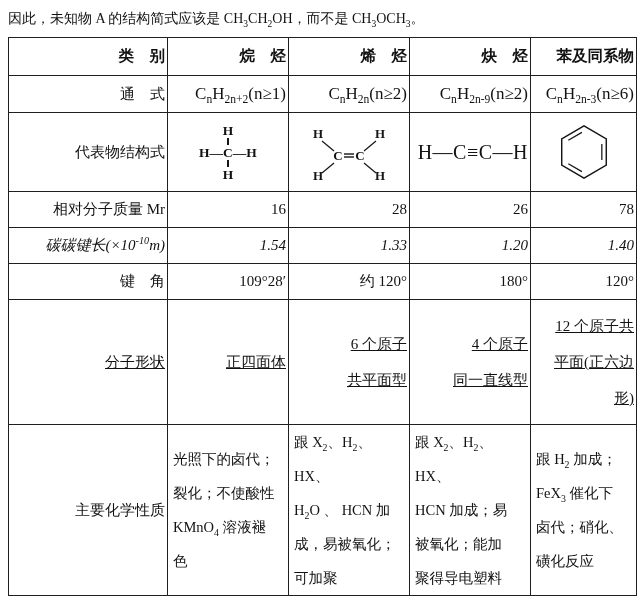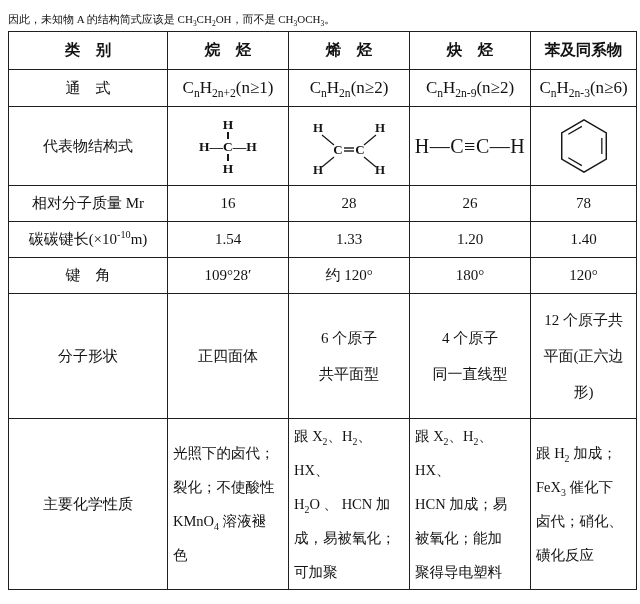--- a/index.html
+++ b/index.html
@@ -2,48 +2,48 @@
 <html><head>
 <meta charset="utf-8">
 <style>
   html,body{margin:0;padding:0;background:#ffffff;}
   body{
     width:640px;height:604px;overflow:hidden;
     font-family:"Liberation Serif","DejaVu Serif",serif;
     color:#121212;
   }
   .page{padding:6px 7px 0 8px;}
-  .intro{font-size:11px;line-height:22px;margin:2px 0 1px;}
+  .intro{font-size:14px;line-height:22px;margin:2px 0 7px;}
   .sec{
     font-size:16px;line-height:22px;margin:0 0 9px;
     font-weight:700;
     font-family:"Liberation Sans","DejaVu Sans",sans-serif;
   }
   table.cmp{
     border-collapse:collapse;table-layout:fixed;
     width:628px;
   }
   table.cmp col.c0{width:159px;}
   table.cmp col.c1,table.cmp col.c2,table.cmp col.c3{width:121px;}
   table.cmp col.c4{width:106px;}
   .cmp th,.cmp td{
     border:1.6px solid #1f1f1f;
-    text-align:center;vertical-align:middle;
+    text-align:right;vertical-align:middle;
     font-size:15px;padding:8px 2px;
     overflow:hidden;
   }
   .cmp th{font-weight:700;font-size:15.5px;}
   tr.r-head{height:37px;}
   tr.r-formula{height:36px;}
   tr.r-structure{height:76px;}
   tr.r-mr{height:34px;}
-  tr.r-length{height:34px;}
+  tr.r-length{height:34px;font-style:italic;}
   tr.r-angle{height:34px;}
   tr.r-shape{height:110px;}
-  tr.r-shape td{line-height:36px;}
+  tr.r-shape td{line-height:36px;text-decoration:underline;}
   tr.r-props{height:139px;}
   tr.r-props td.val{
     text-align:left;font-size:14.5px;line-height:34px;
     padding:0 5px;vertical-align:middle;
   }
   td.formula{font-size:17px;}
   sub{font-size:68%;line-height:0;}
   sup{font-size:68%;line-height:0;}
   
   .methane{display:flex;flex-direction:column;align-items:center;font-weight:700;font-size:13.5px;line-height:13px;}

